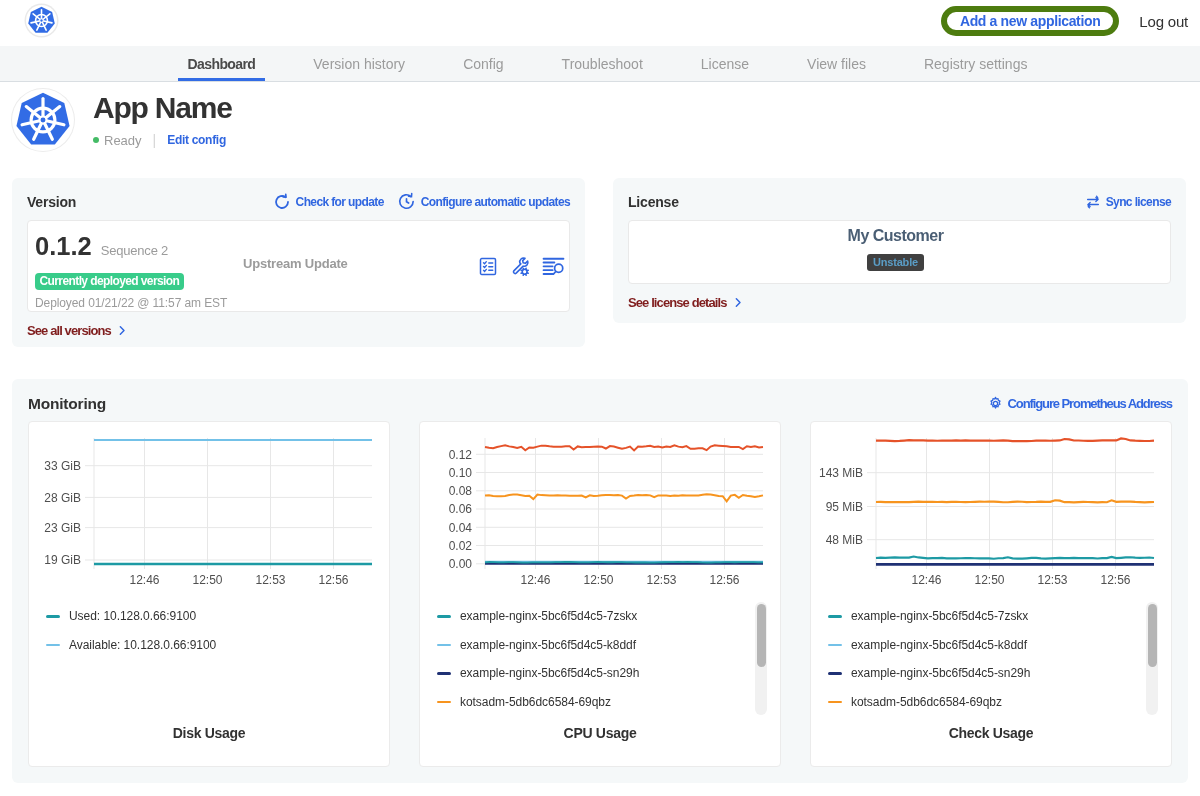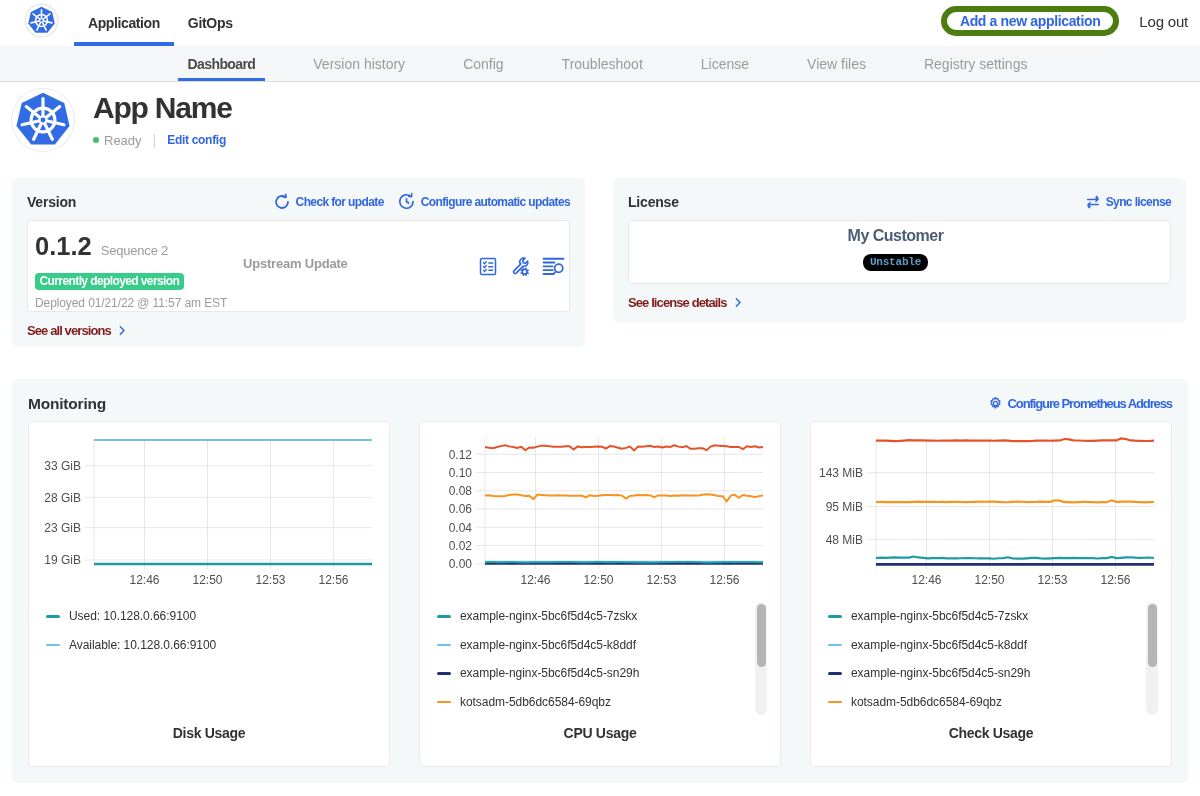--- a/index.html
+++ b/index.html
@@ -37,21 +37,21 @@
 .vnum { font-size:25.5px; font-weight:700; color:#323232; line-height:29px; display:flex; align-items:baseline; gap:9px; }
 .seq { font-size:13px; font-weight:400; color:#9b9b9b; letter-spacing:-0.2px; }
 .greenpill { display:inline-block; background:#38cc8a; color:#fff; font-size:12px; line-height:12px; font-weight:700; letter-spacing:-0.6px; border-radius:4px; padding:2px 4.5px 3px; margin-top:8px; }
 .deployed { font-size:12px; color:#9b9b9b; font-weight:500; letter-spacing:-0.1px; margin-top:6px; }
 .upstream { flex:1; color:#9b9b9b; font-size:13px; font-weight:700; letter-spacing:-0.2px; margin-top:24px; }
 .vicons { display:flex; align-items:center; gap:12px; margin:24px 4px 0 0; align-self:flex-start; }
 .seeall { margin-top:11px; display:flex; align-items:center; gap:7px; color:#7f1d1d; font-size:13px; font-weight:700; letter-spacing:-0.9px; }
 .linner { height:64px; padding:6px 16px 0 8px; }
 .custrow { display:flex; align-items:center; gap:9px;flex-direction:column; }
 .custname { font-size:16px; font-weight:700; letter-spacing:-0.5px; color:#4a5e74; }
-.unstable { background:#000000; color:#5a9dc6; font-size:11px; font-weight:600; letter-spacing:-0.2px; border-radius:8px; padding:2px 6.5px 3px;font-family:Liberation Mono, monospace; }
+.unstable { background:#404040; color:#5a9dc6; font-size:11px; font-weight:600; letter-spacing:-0.2px; border-radius:3px; padding:2px 6.5px 3px; }
 .trialrow { display:flex; align-items:center; margin-top:10px; }
 .trialpill { display:flex; align-items:center; gap:4px; background:#d9eafa; color:#2e7fc2; font-size:12px; line-height:12px; font-weight:700; letter-spacing:-0.75px; border-radius:3px; padding:2px 5px; }
 .noexpire { color:#9b9b9b; font-size:12px; font-weight:500; letter-spacing:-0.2px; margin-left:10px; }
 .moncard { margin:32px 12px 0 12px; background:#f5f8f9; border-radius:6px; padding:14px 16px 16px 16px; height:404px; }
 .montop { display:flex; align-items:center; justify-content:space-between; height:21px; }
 .montitle { font-size:15.5px; font-weight:700; letter-spacing:-0.2px; }
 .charts { display:flex; gap:29px; margin-top:7px; }
 .chartcard { width:362px; height:346px; background:#fff; border:1px solid #ebebeb; border-radius:4px; position:relative; }
 .ax { font-size:12px; fill:#4f4f4f; font-family:"Liberation Sans",sans-serif; }
 .legend { position:absolute; left:17px; right:13px; top:180px; height:113px; }
@@ -72,24 +72,20 @@
         <line x1="50" y1="50" x2="50.0" y2="13.0" stroke="#fff" stroke-width="5.5" stroke-linecap="round"></line>
         <line x1="50" y1="50" x2="78.9" y2="26.9" stroke="#fff" stroke-width="5.5" stroke-linecap="round"></line>
         <line x1="50" y1="50" x2="86.1" y2="58.2" stroke="#fff" stroke-width="5.5" stroke-linecap="round"></line>
         <line x1="50" y1="50" x2="66.1" y2="83.3" stroke="#fff" stroke-width="5.5" stroke-linecap="round"></line>
         <line x1="50" y1="50" x2="33.9" y2="83.3" stroke="#fff" stroke-width="5.5" stroke-linecap="round"></line>
         <line x1="50" y1="50" x2="13.9" y2="58.2" stroke="#fff" stroke-width="5.5" stroke-linecap="round"></line>
         <line x1="50" y1="50" x2="21.1" y2="26.9" stroke="#fff" stroke-width="5.5" stroke-linecap="round"></line>
         <circle cx="50" cy="50" r="6" fill="#326ce5" stroke="#fff" stroke-width="3.5"></circle>
       </svg>
     </div>
-  <div class="nav1tabs">
-    <div class="nav1tab act">Application</div>
-    <div class="nav1tab" style="letter-spacing:-0.3px">GitOps</div>
-  </div>
   <div class="nav1right">
     <button class="addbtn">Add a new application</button>
     <span class="logout">Log out</span>
   </div>
 </div>
 <div class="nav2">
   <div class="nav2tabs">
     <div class="nav2tab act">Dashboard</div>
     <div class="nav2tab">Version history</div>
     <div class="nav2tab">Config</div>

